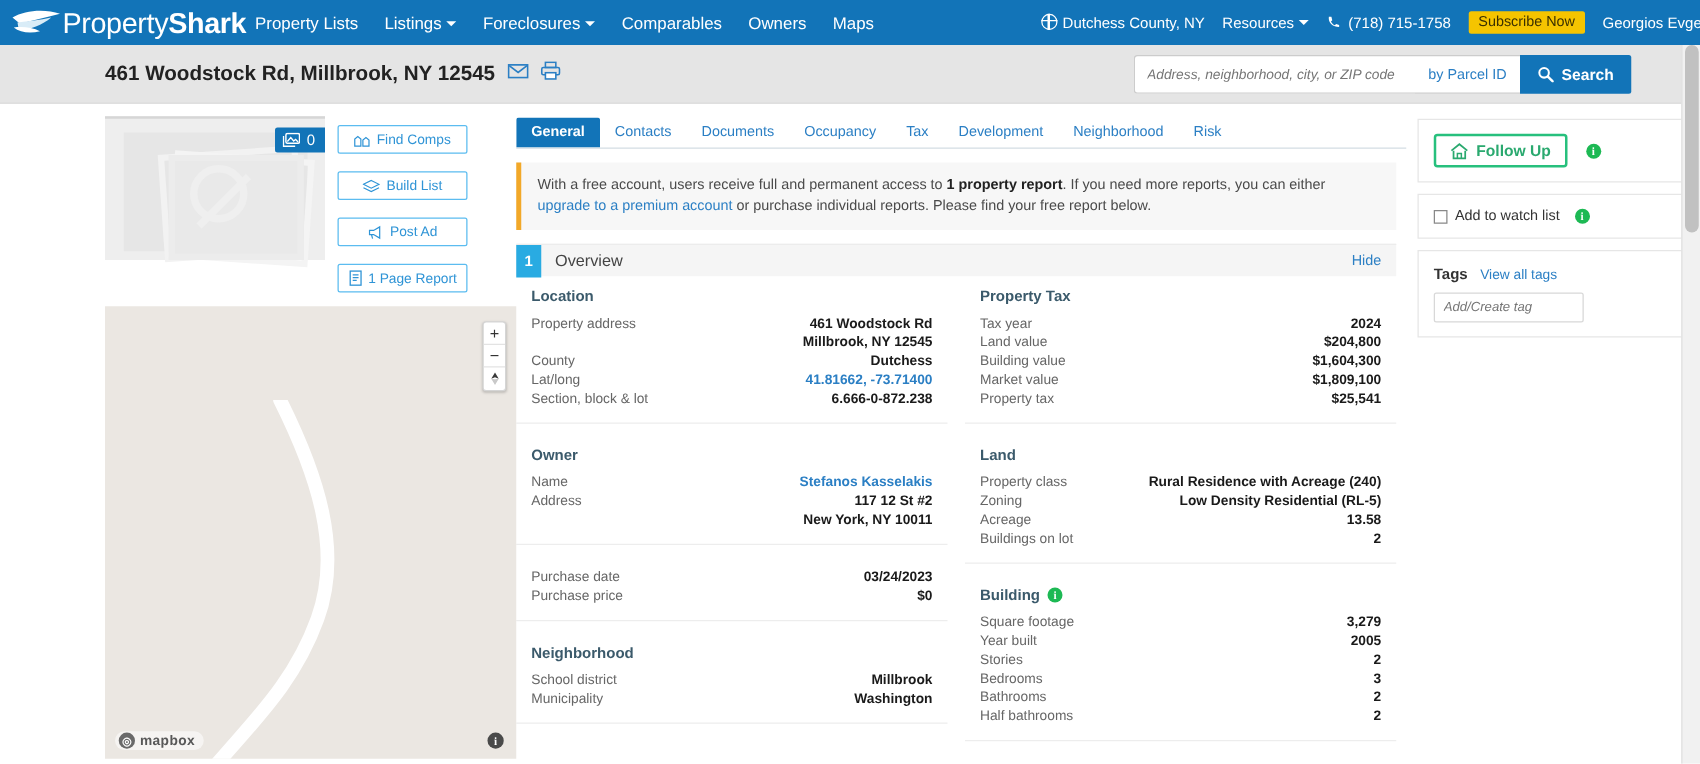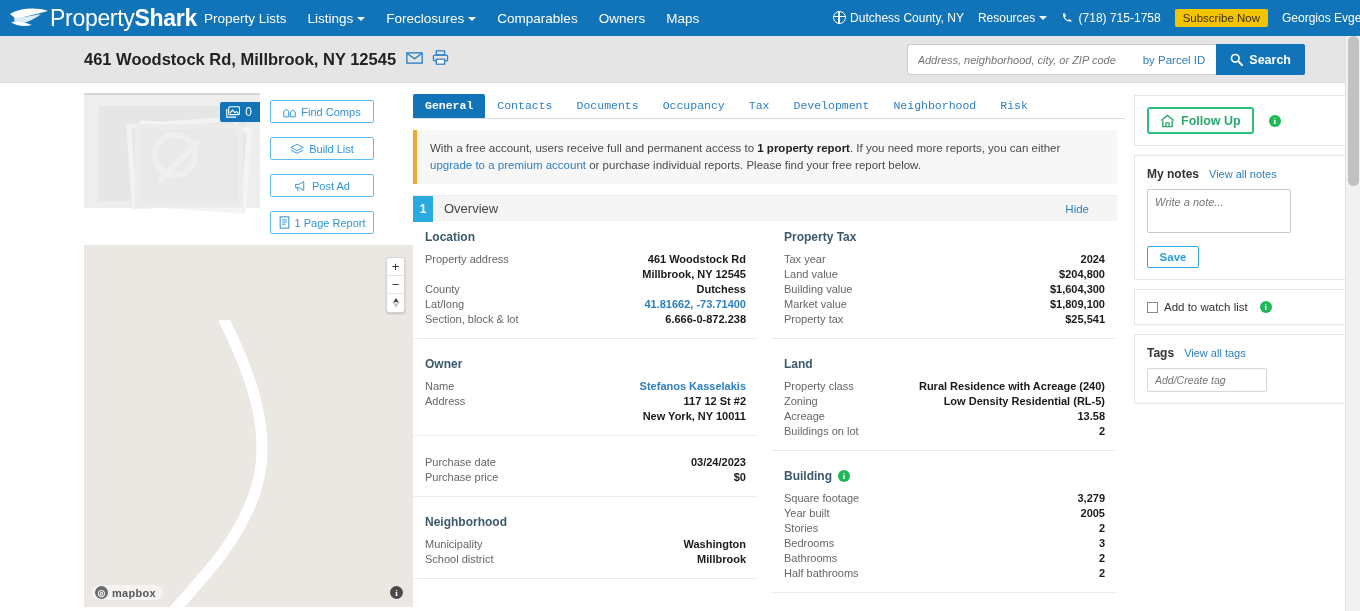--- a/index.html
+++ b/index.html
@@ -126,21 +126,21 @@
   .mb-dot{width:13px;height:13px;border-radius:50%;background:#6a6a6a;color:#fff;
     font-size:9px;display:flex;align-items:center;justify-content:center;font-weight:700;}
   .map-info{position:absolute;right:10px;bottom:8px;width:13px;height:13px;border-radius:50%;
     background:#4a4a4a;color:#fff;font-size:9px;font-weight:700;display:flex;
     align-items:center;justify-content:center;font-family:"Liberation Serif",serif;}
 
   
   .tabs { display: flex; align-items: flex-end; border-bottom: 1px solid #d3dde4; height: 24px;}
   .tab {
     font-size: 11.5px; color: #2b7fc4; padding: 5px 11px 6px 11px; cursor: pointer;
-    border: 1px solid transparent; border-bottom: none; white-space: nowrap; line-height: 12px; font-family: Liberation Mono, monospace;
+    border: 1px solid transparent; border-bottom: none; white-space: nowrap; line-height: 12px;
   }
   .tab.active { background: #1274b8; color: #fff; font-weight: 700; border-radius: 2px 2px 0 0; }
 
   
   .notice {
     margin-top: 11px; background: #f7f7f7; border-left: 4px solid #f2a828;
     padding: 10px 14px 10px 13px; font-size: 11.5px; color: #4a4a4a; line-height: 17px;
     width: 704px;
   }
   .notice a { color: #2b7fc4; text-decoration: none; }
@@ -149,21 +149,21 @@
   
   .sect-head {
     margin-top: 11px; background: #f5f5f5; height: 26px; display: flex; align-items: center;
     width: 704px; position: relative; border-top: 1px solid #ececec;
   }
   .sect-num {
     width: 20px; height: 26px; background: #29abe2; color: #fff; font-size: 12px;
     font-weight: 700; display: flex; align-items: center; justify-content: center;
   }
   .sect-title { margin-left: 11px; font-size: 13px; color: #444; font-weight: 400;}
-  .sect-hide { position: absolute; right: 28px; font-size: 11.5px; color: #2b7fc4; cursor: pointer;}
+  .sect-hide { position: absolute; right: 12px; font-size: 11.5px; color: #2b7fc4; cursor: pointer;}
 
   
   .cols { display: flex; width: 704px; gap: 14px; }
   .col { width: 345px; }
   .panel { background: #fff; border-bottom: 1px solid #ededed; padding: 9px 12px 11px 12px;}
   .panel.spaced { margin-top: 9px; }
   .panel h4 { font-size: 12px; color: #3b5a6b; font-weight: 700; margin-bottom: 8px; }
   .row { display: flex; justify-content: space-between; font-size: 11px; line-height: 15px; }
   .row .k { color: #666; }
   .row .v { color: #1a1a1a; font-weight: 700; text-align: right; }
@@ -421,26 +421,26 @@
           </div>
           <div class="row">
             <span class="k">Purchase price</span>
             <span class="v">$0</span>
           </div>
         </div>
 
         <div class="panel spaced">
           <h4>Neighborhood</h4>
           <div class="row">
+            <span class="k">School district</span>
+            <span class="v">Millbrook</span>
+          </div>
+          <div class="row">
             <span class="k">Municipality</span>
             <span class="v">Washington</span>
-          </div>
-          <div class="row">
-            <span class="k">School district</span>
-            <span class="v">Millbrook</span>
           </div>
         </div>
       </div>
 
       <div class="col">
 
         <div class="panel">
           <h4>Property Tax</h4>
           <div class="row">
             <span class="k">Tax year</span>
@@ -526,28 +526,20 @@
               <path d="M1.2 7 L8 1.5 L14.8 7" fill="none" stroke="#2aa96f" stroke-width="1.5"></path>
               <path d="M3 7 L3 13.5 L13 13.5 L13 7" fill="none" stroke="#2aa96f" stroke-width="1.5"></path>
               <path d="M6.3 13.5 L6.3 9.5 L9.7 9.5 L9.7 13.5" fill="none" stroke="#2aa96f" stroke-width="1.3"></path>
             </svg>
           <span>Follow Up</span>
         </div>
         <span class="info-dot">i</span>
       </div>
     </div>
 
-    <div class="rpanel">
-      <div class="notes-head">
-        <span class="notes-title">My notes</span>
-        <span class="notes-link">View all notes</span>
-      </div>
-      <textarea class="notearea" placeholder="Write a note..." style=""></textarea>
-      <div><button class="savebtn">Save</button></div>
-    </div>
 
     <div class="rpanel">
       <div class="watchrow">
         <span class="cbox"></span>
         <span>Add to watch list</span>
         <span class="info-dot">i</span>
       </div>
     </div>
 
     <div class="rpanel">

